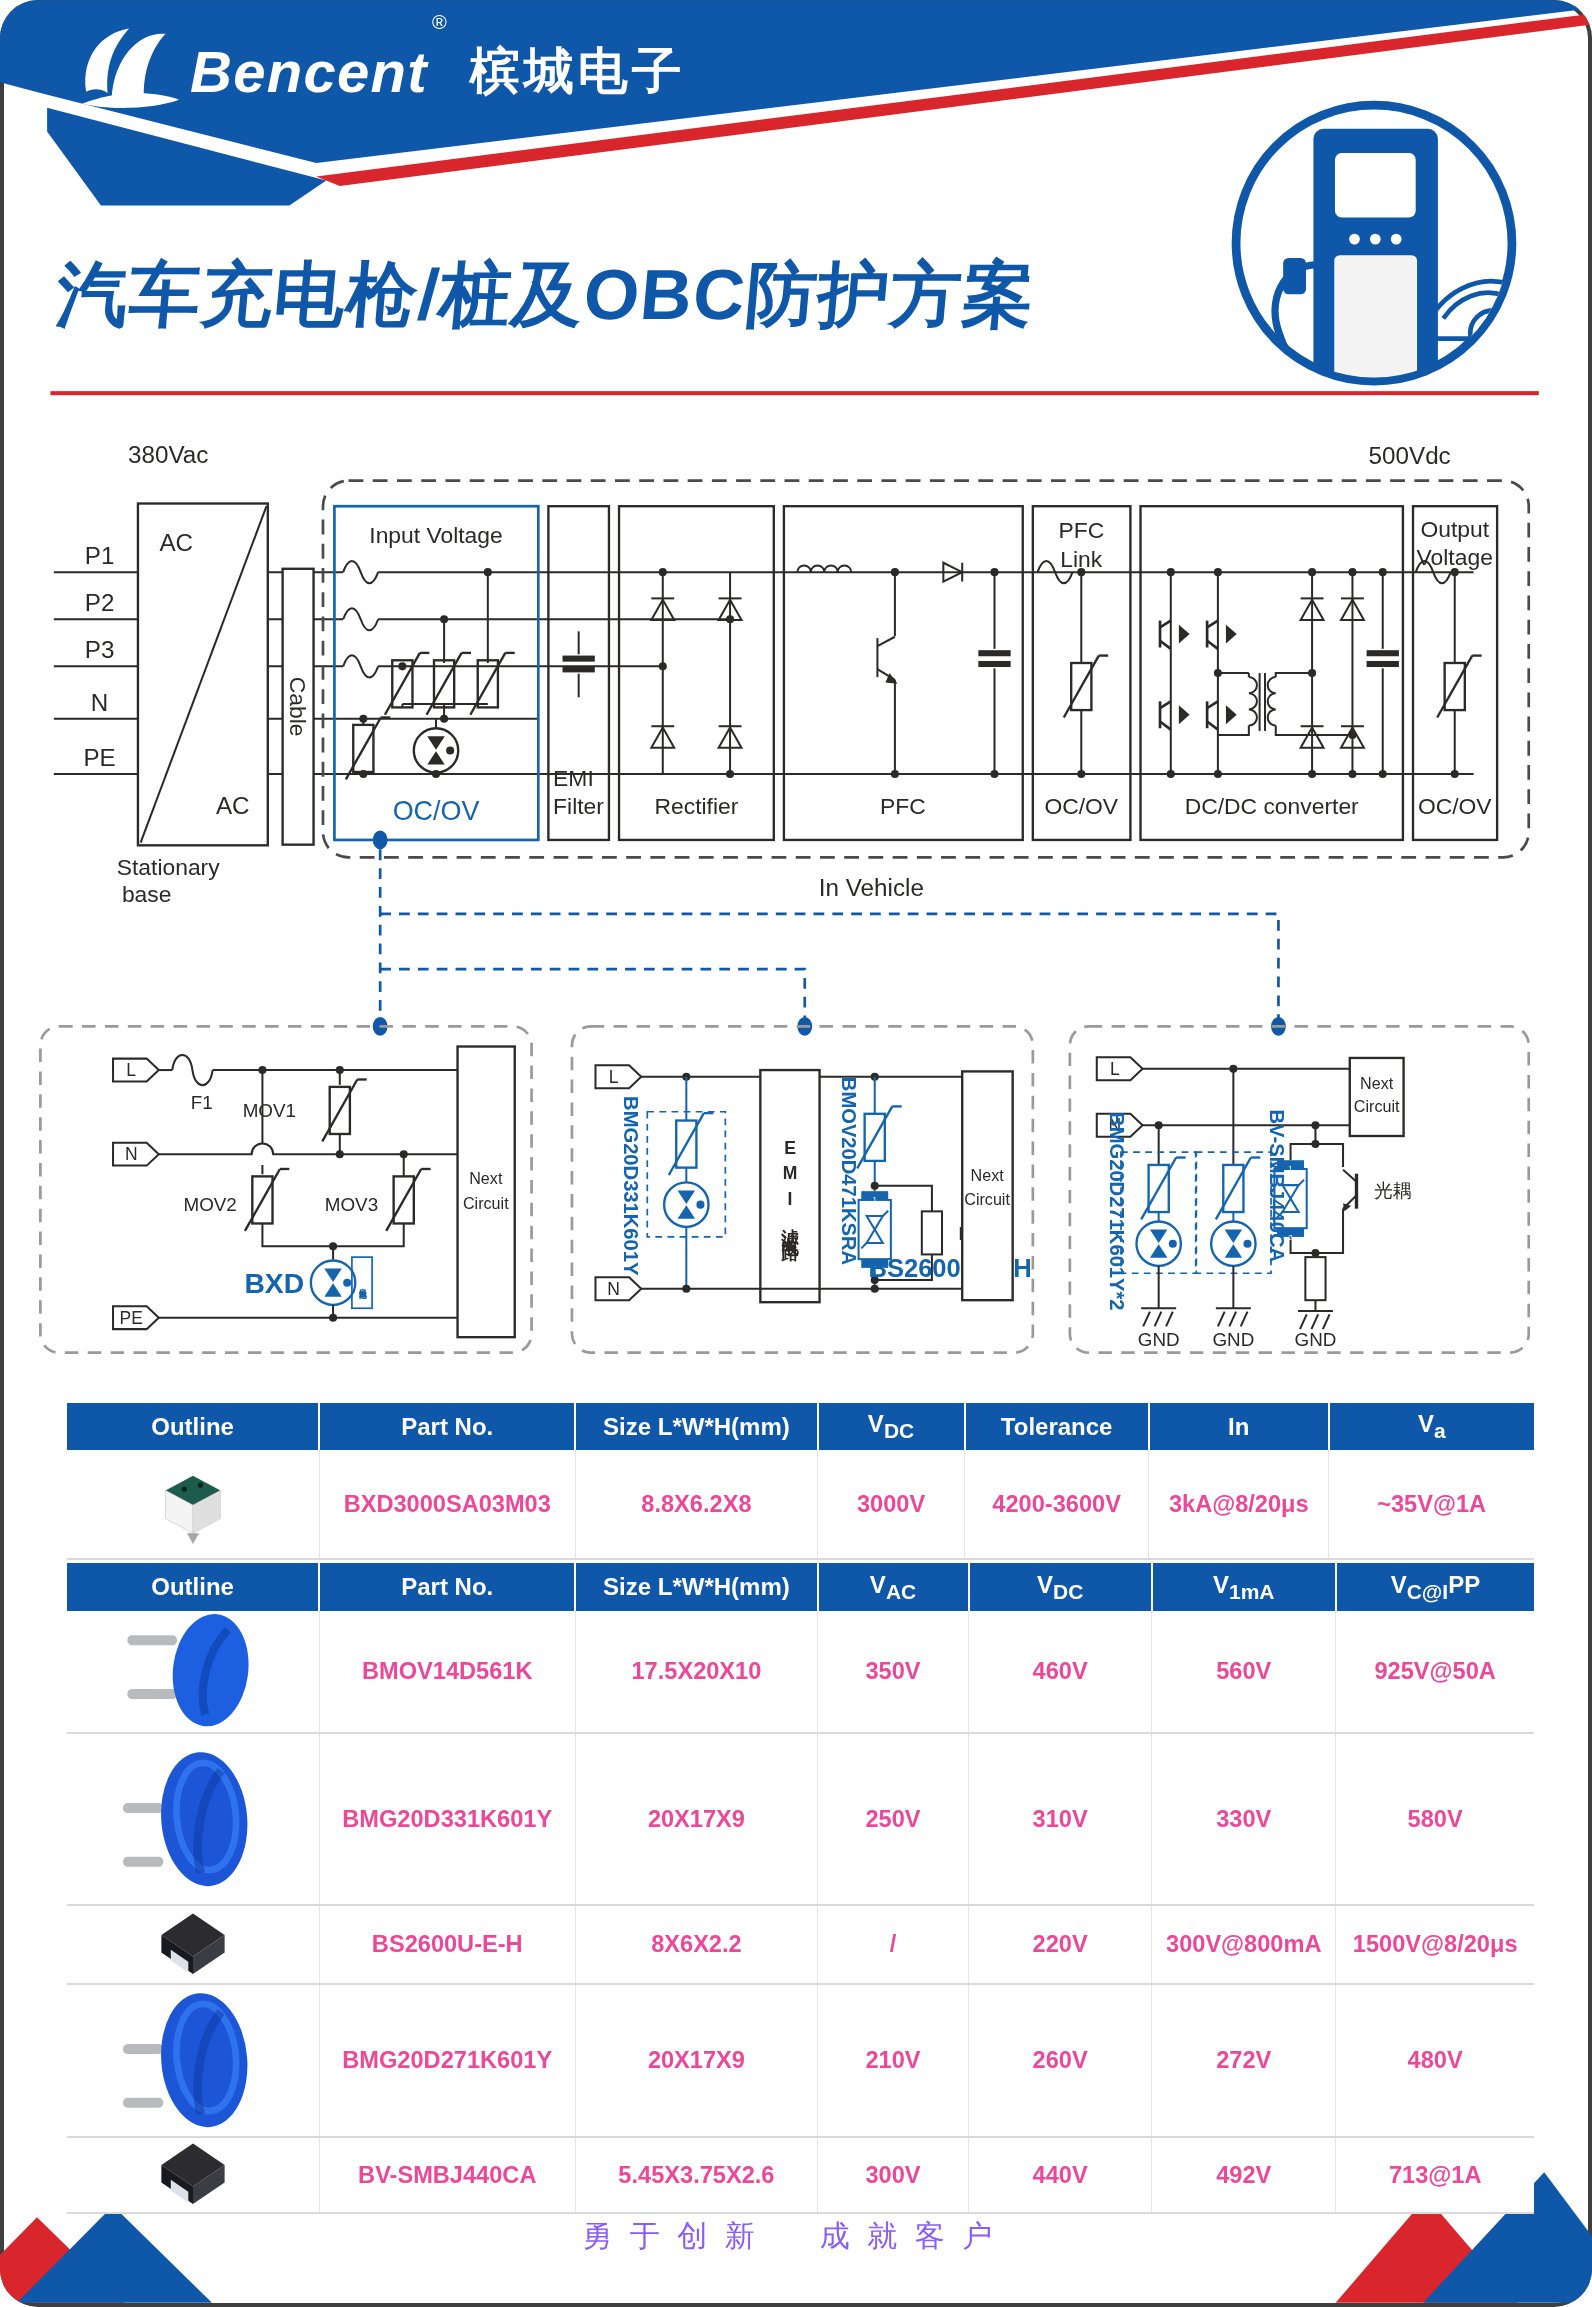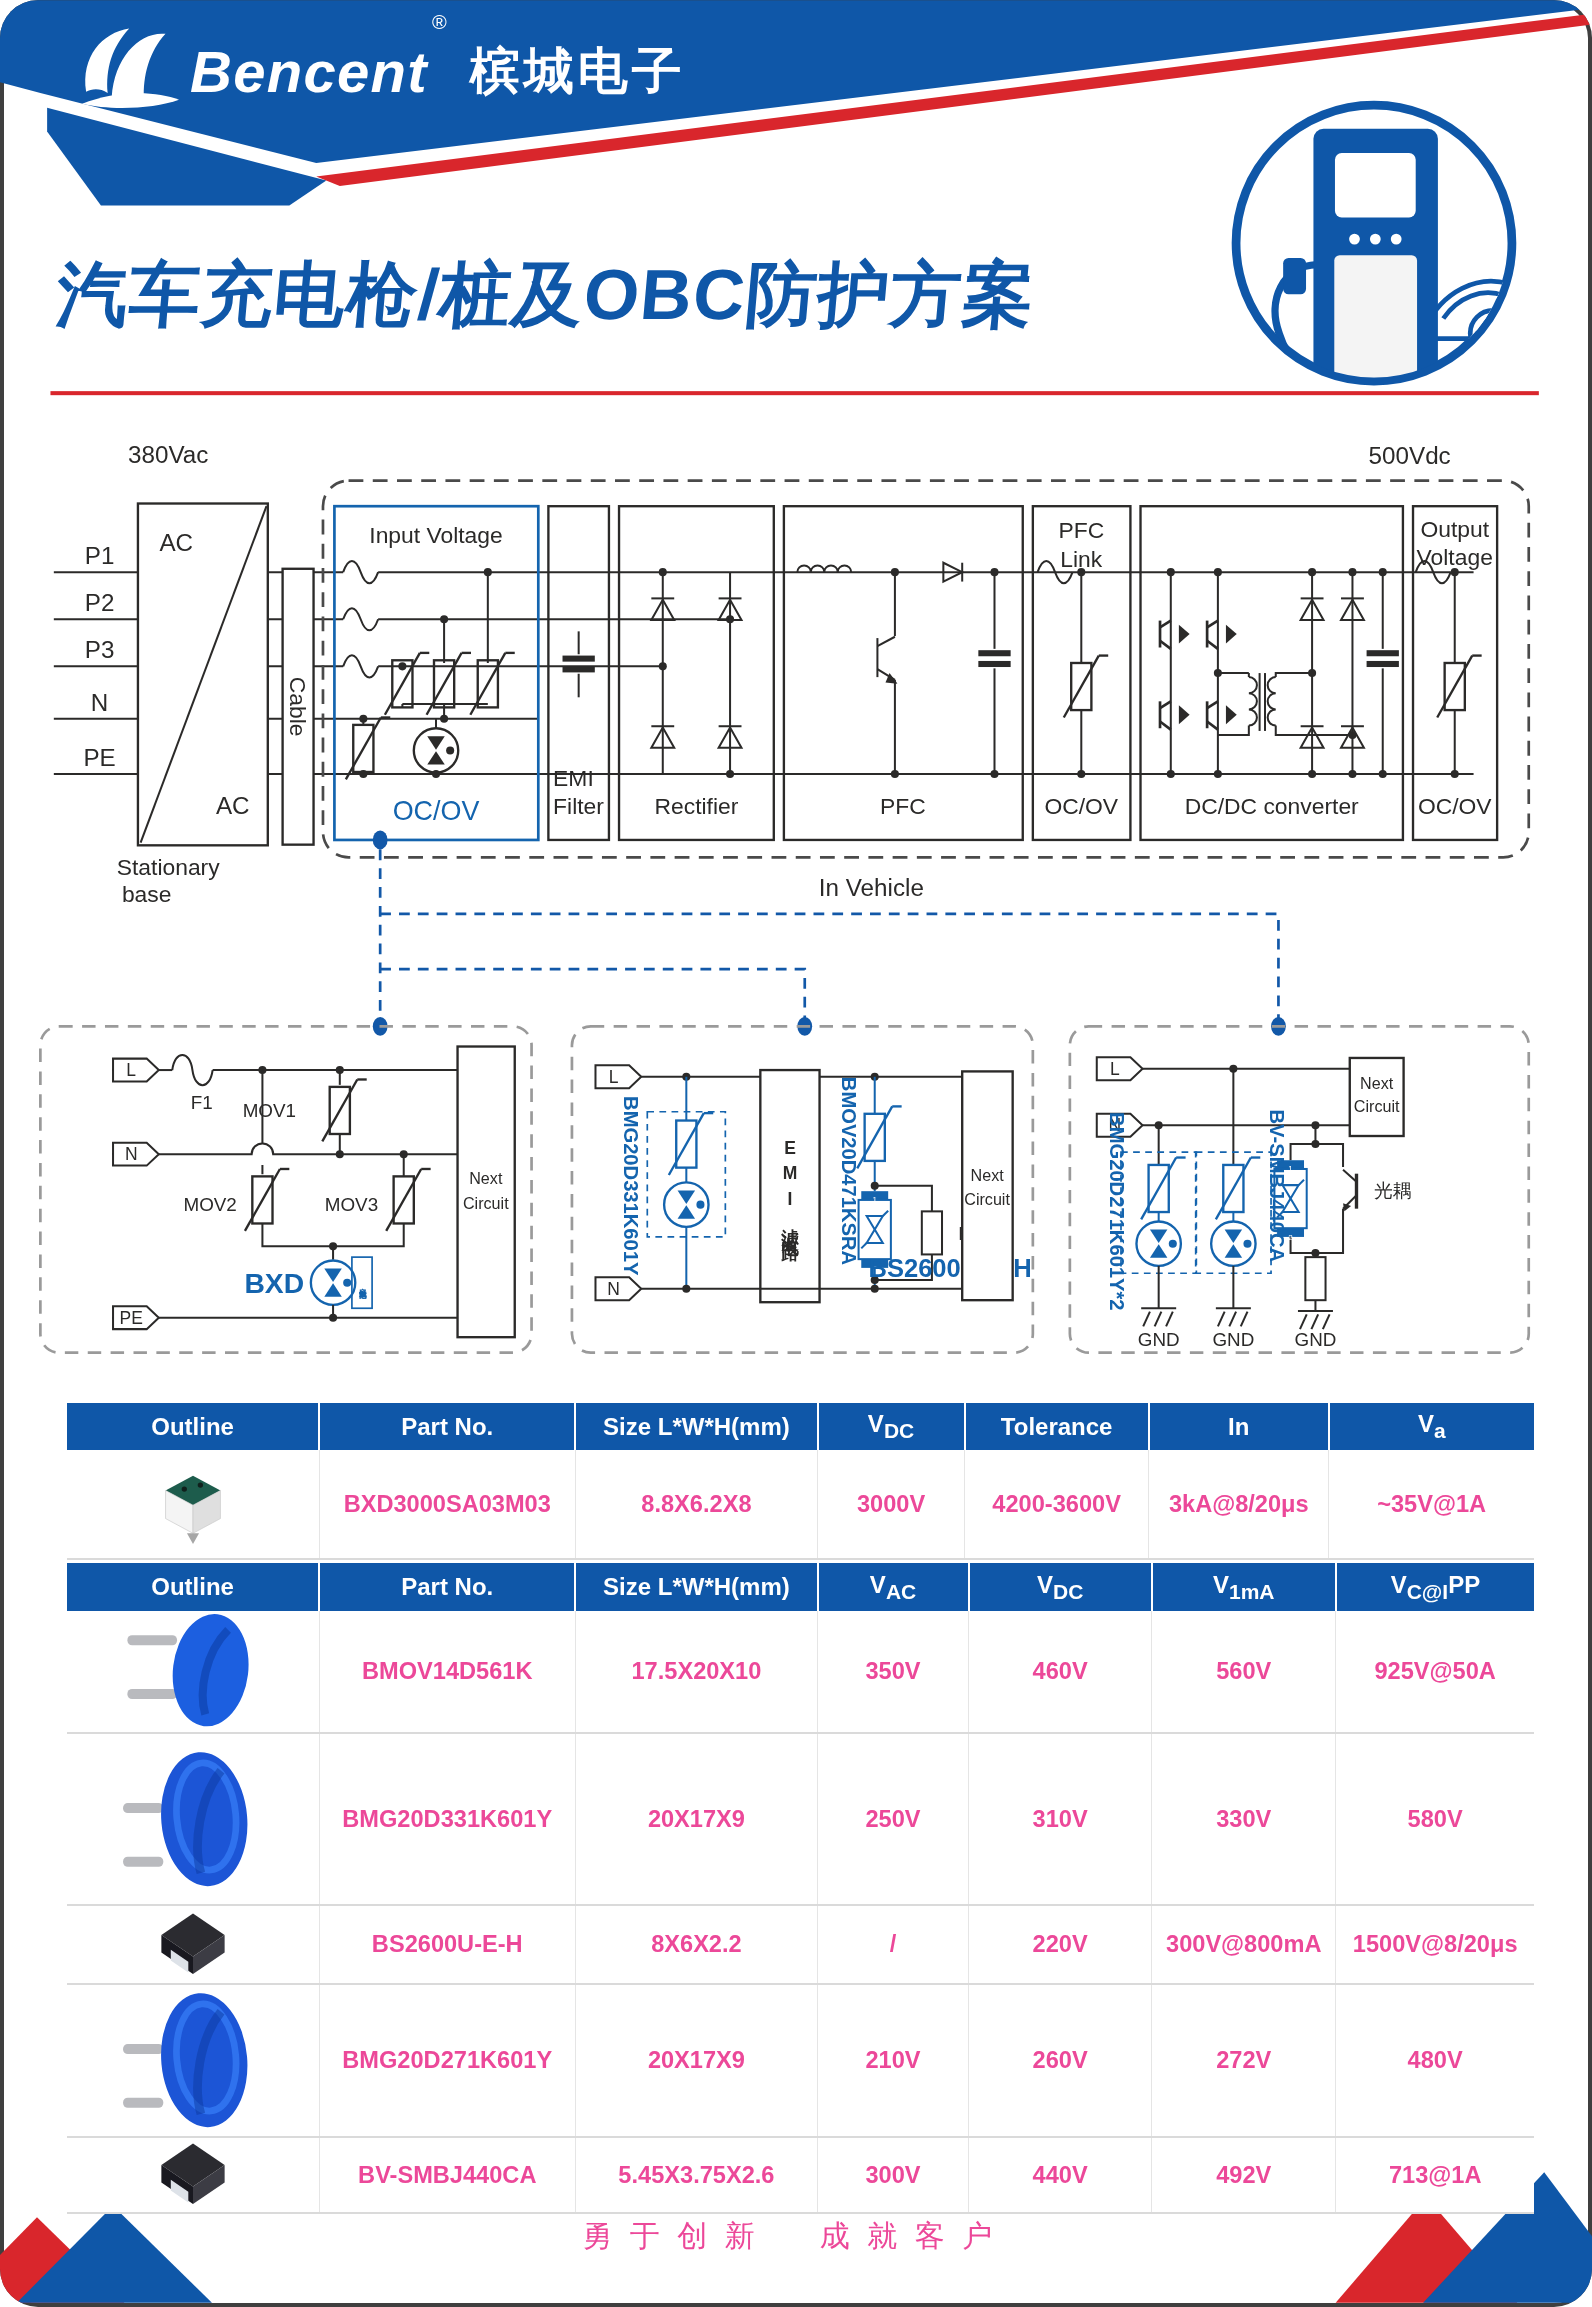--- a/index.html
+++ b/index.html
@@ -29,21 +29,21 @@
   .spec th:first-child{border-left:none;margin-top:16px;}
   .spec th sub{font-size:21px;}
   .spec td{background:#fff;font-size:23.6px;font-weight:bold;color:#ec4899;text-align:center;
            border-bottom:2px solid #dadada;border-left:0.7px solid #e5e5e5;padding:0;vertical-align:middle;}
   .spec td:first-child{border-left:none;}
   #t1 th{height:47px;}
   #t2 th{height:48px;}
   .outline-wrap{display:flex;align-items:center;justify-content:center;}
   
   .footer{left:0;top:2216px;width:1592px;text-align:center;font-size:30px;font-weight:500;
-          color:#ec4899;letter-spacing:17.5px;}
+          color:#8b5cf6;letter-spacing:17.5px;}
   
   text{font-family:"Liberation Sans",sans-serif;}
   .t34{font-size:34px;fill:#2b2a29;text-anchor:middle;}
   .t36{font-size:36px;fill:#2b2a29;text-anchor:middle;}
   .t28{font-size:28px;fill:#2b2a29;text-anchor:middle;}
   .t26{font-size:26px;fill:#2b2a29;text-anchor:middle;}
   .t24{font-size:24px;fill:#2b2a29;text-anchor:middle;}
   .partv{font-size:30px;font-weight:bold;fill:#1464AE;text-anchor:middle;}
   .k{stroke:#2b2a29;stroke-width:3;fill:none;}
   .kb{stroke:#2b2a29;stroke-width:3.5;fill:none;}

